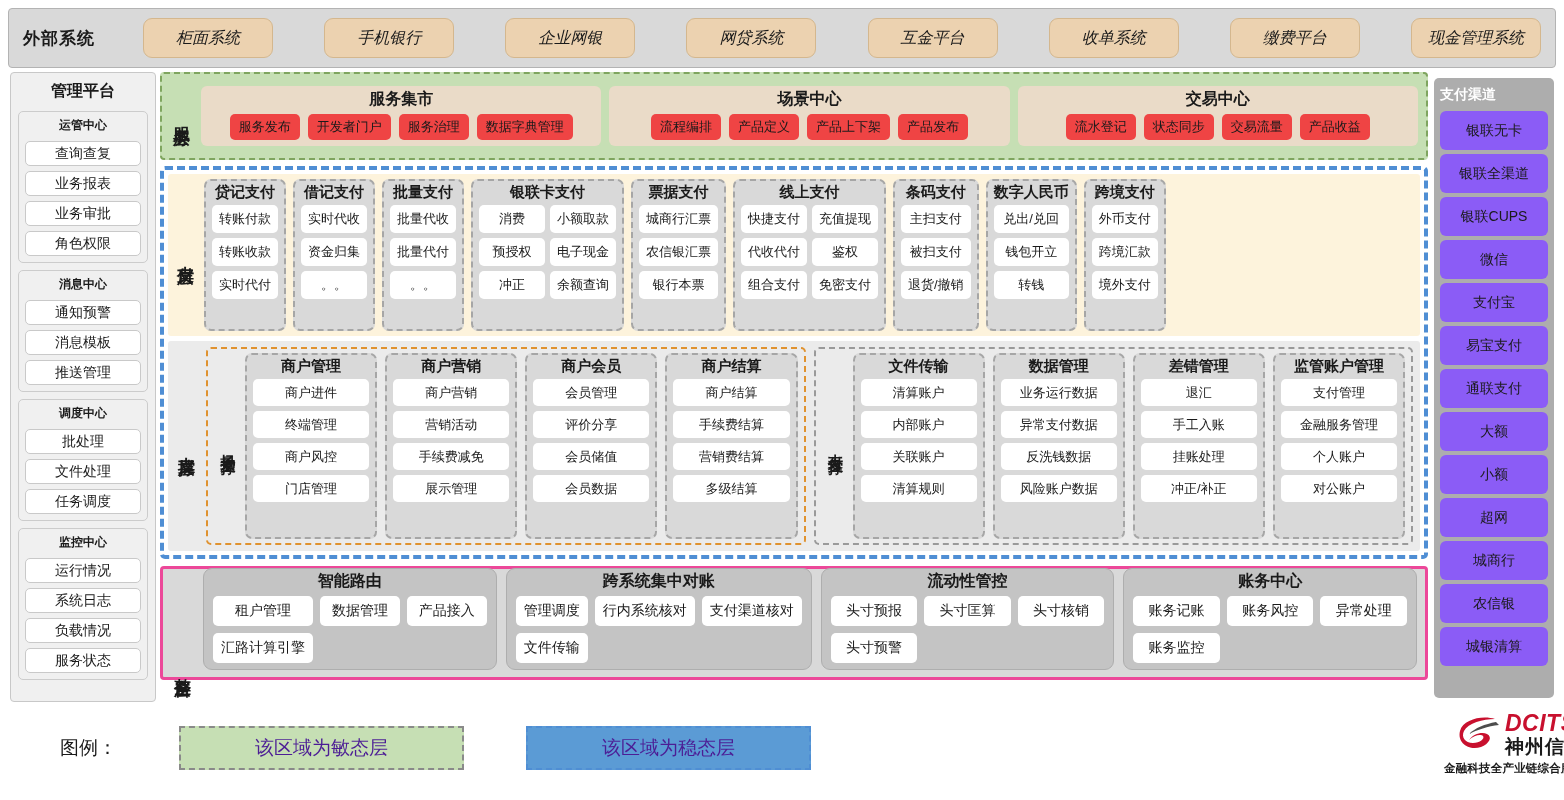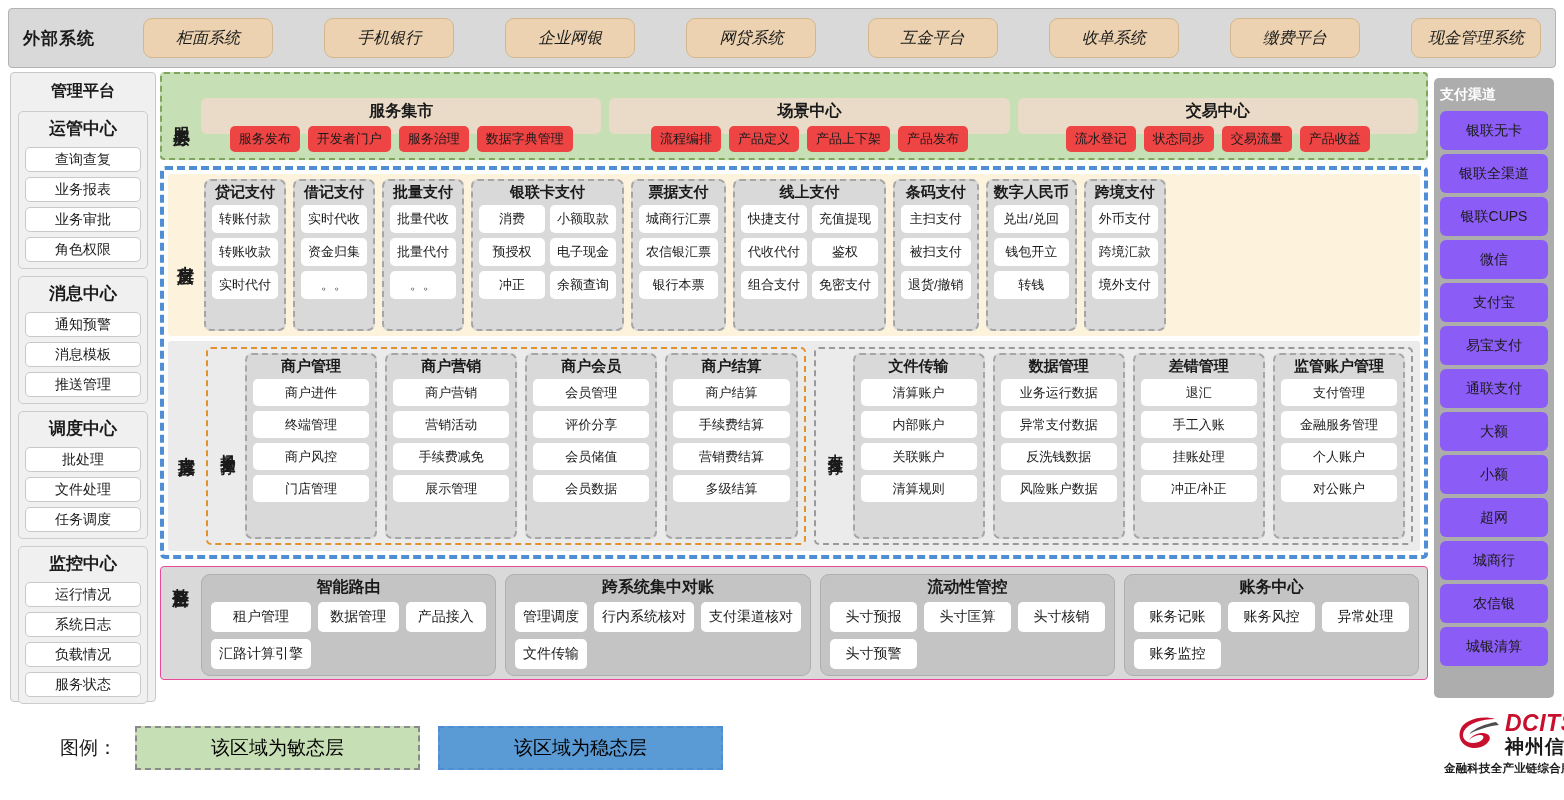--- a/index.html
+++ b/index.html
@@ -33,21 +33,21 @@
   .left-side {
     position: absolute; left: 10px; top: 72px; width: 146px; height: 630px;
     background: #f0f0f0; border: 1px solid #c8c8c8; border-radius: 4px;
     padding: 5px 7px; display: flex; flex-direction: column; gap: 7px;
   }
   .left-head { font-size: 16px; font-weight: bold; text-align: center; color: #1a1a1a; padding: 3px 0 2px; }
   .lgroup {
     border: 1px solid #cccccc; border-radius: 5px; background: #f0f0f0;
     padding: 3px 6px 6px; display: flex; flex-direction: column; gap: 5px;
   }
-  .lgroup-title { font-size: 17px; font-weight: bold; text-align: center; color: #1a1a1a; padding: 2px 0; }
+  .lgroup-title { font-size: 12px; font-weight: bold; text-align: center; color: #1a1a1a; padding: 2px 0; }
   .lbtn {
     background: #ffffff; border: 1px solid #c9c9c9; border-radius: 5px;
     height: 25px; display: flex; align-items: center; justify-content: center;
     font-size: 14px; color: #1a1a1a; white-space: nowrap;
   }
 
   
   .right-side {
     position: absolute; left: 1434px; top: 78px; width: 120px; height: 620px;
     background: #adadad; border-radius: 5px;
@@ -59,21 +59,21 @@
     display: flex; align-items: center; justify-content: center;
     font-size: 14px; color: #1a1a1a; white-space: nowrap;
   }
 
   
   .center { position: absolute; left: 160px; top: 72px; width: 1268px; height: 628px; }
 
   
   .service-layer {
     background: #c6dfb4; border: 2px dashed #7fa55f; border-radius: 4px;
-    height: 88px; display: flex; align-items: stretch; padding: 24px 8px; gap: 8px;
+    height: 88px; display: flex; align-items: stretch; padding: 12px 8px; gap: 8px;
   }
   .vlabel {
     flex: none; display: flex; align-items: center; justify-content: center;
     font-size: 17px; font-weight: bold; color: #1a1a1a;
     writing-mode: vertical-rl; text-orientation: upright; letter-spacing: 2px;
   }
   .svc-group {
     flex: 1; background: #eadbc8; border-radius: 6px; padding: 3px 8px 6px;
     display: flex; flex-direction: column; align-items: center;
   }
@@ -135,41 +135,41 @@
   .sup-col-title { font-size: 15px; font-weight: bold; color: #1a1a1a; margin-bottom: 3px; white-space: nowrap; }
   .sup-items { display: flex; flex-direction: column; gap: 5px; width: 100%; }
   .sup-chip {
     background: #ffffff; border-radius: 5px; height: 27px;
     display: flex; align-items: center; justify-content: center;
     font-size: 13px; color: #1a1a1a; white-space: nowrap;
   }
 
   
   .int-layer {
-    margin-top: 7px; background: #d9d9d9; border: 1px solid #ec4899; border-radius: 4px;
-    height: 114px; display: flex; align-items: flex-start; padding: 7px 8px; gap: 9px;
+    margin-top: 7px; background: #d9d9d9; border: 3px solid #ec4899; border-radius: 4px;
+    height: 114px; display: flex; align-items: flex-end; padding: 7px 8px; gap: 9px;
   }
   .int-group {
     flex: 1; background: #c4c4c4; border: 1px solid #aeaeae; border-radius: 9px;
     padding: 2px 9px 6px; display: flex; flex-direction: column; align-items: center;
   }
   .int-title { font-size: 16px; font-weight: bold; color: #1a1a1a; margin-bottom: 4px; }
   .int-grid { display: grid; grid-template-columns: 1fr 1fr 1fr; gap: 7px; width: 100%; }
   .int-chip {
     background: #ffffff; border-radius: 5px; height: 30px; padding: 0 8px;
     display: flex; align-items: center; justify-content: center;
     font-size: 14px; color: #1a1a1a; white-space: nowrap;
   }
 
   
   .legend { position: absolute; left: 60px; top: 726px; display: flex; align-items: center; gap: 18px; }
   .legend-label { font-size: 19px; color: #1a1a1a; }
   .legend-swatch {
     height: 44px; width: 285px; display: flex; align-items: center; justify-content: center;
-    font-size: 19px; color: #000000;
+    font-size: 19px; color: #4c1d95; margin-left: 44px;
   }
   .legend-swatch.agile { background: #c6dfb4; border: 2px dashed #8a8a8a; }
   .legend-swatch.stable { background: #5b9bd5; border: 2px dashed #4f8ed4; }
 
   
   .logo { position: absolute; left: 1436px; top: 712px; width: 168px; text-align: center; }
   .logo-row { display: flex; align-items: center; justify-content: center; gap: 4px; }
   .logo-text { text-align: left; line-height: 1; }
   .logo-dcits { font-size: 23px; font-weight: bold; color: #c8102e; letter-spacing: 0.5px; font-style: italic; }
   .logo-cn { font-size: 19px; font-weight: bold; color: #1a1a1a; letter-spacing: 1px; margin-top: 2px; }

